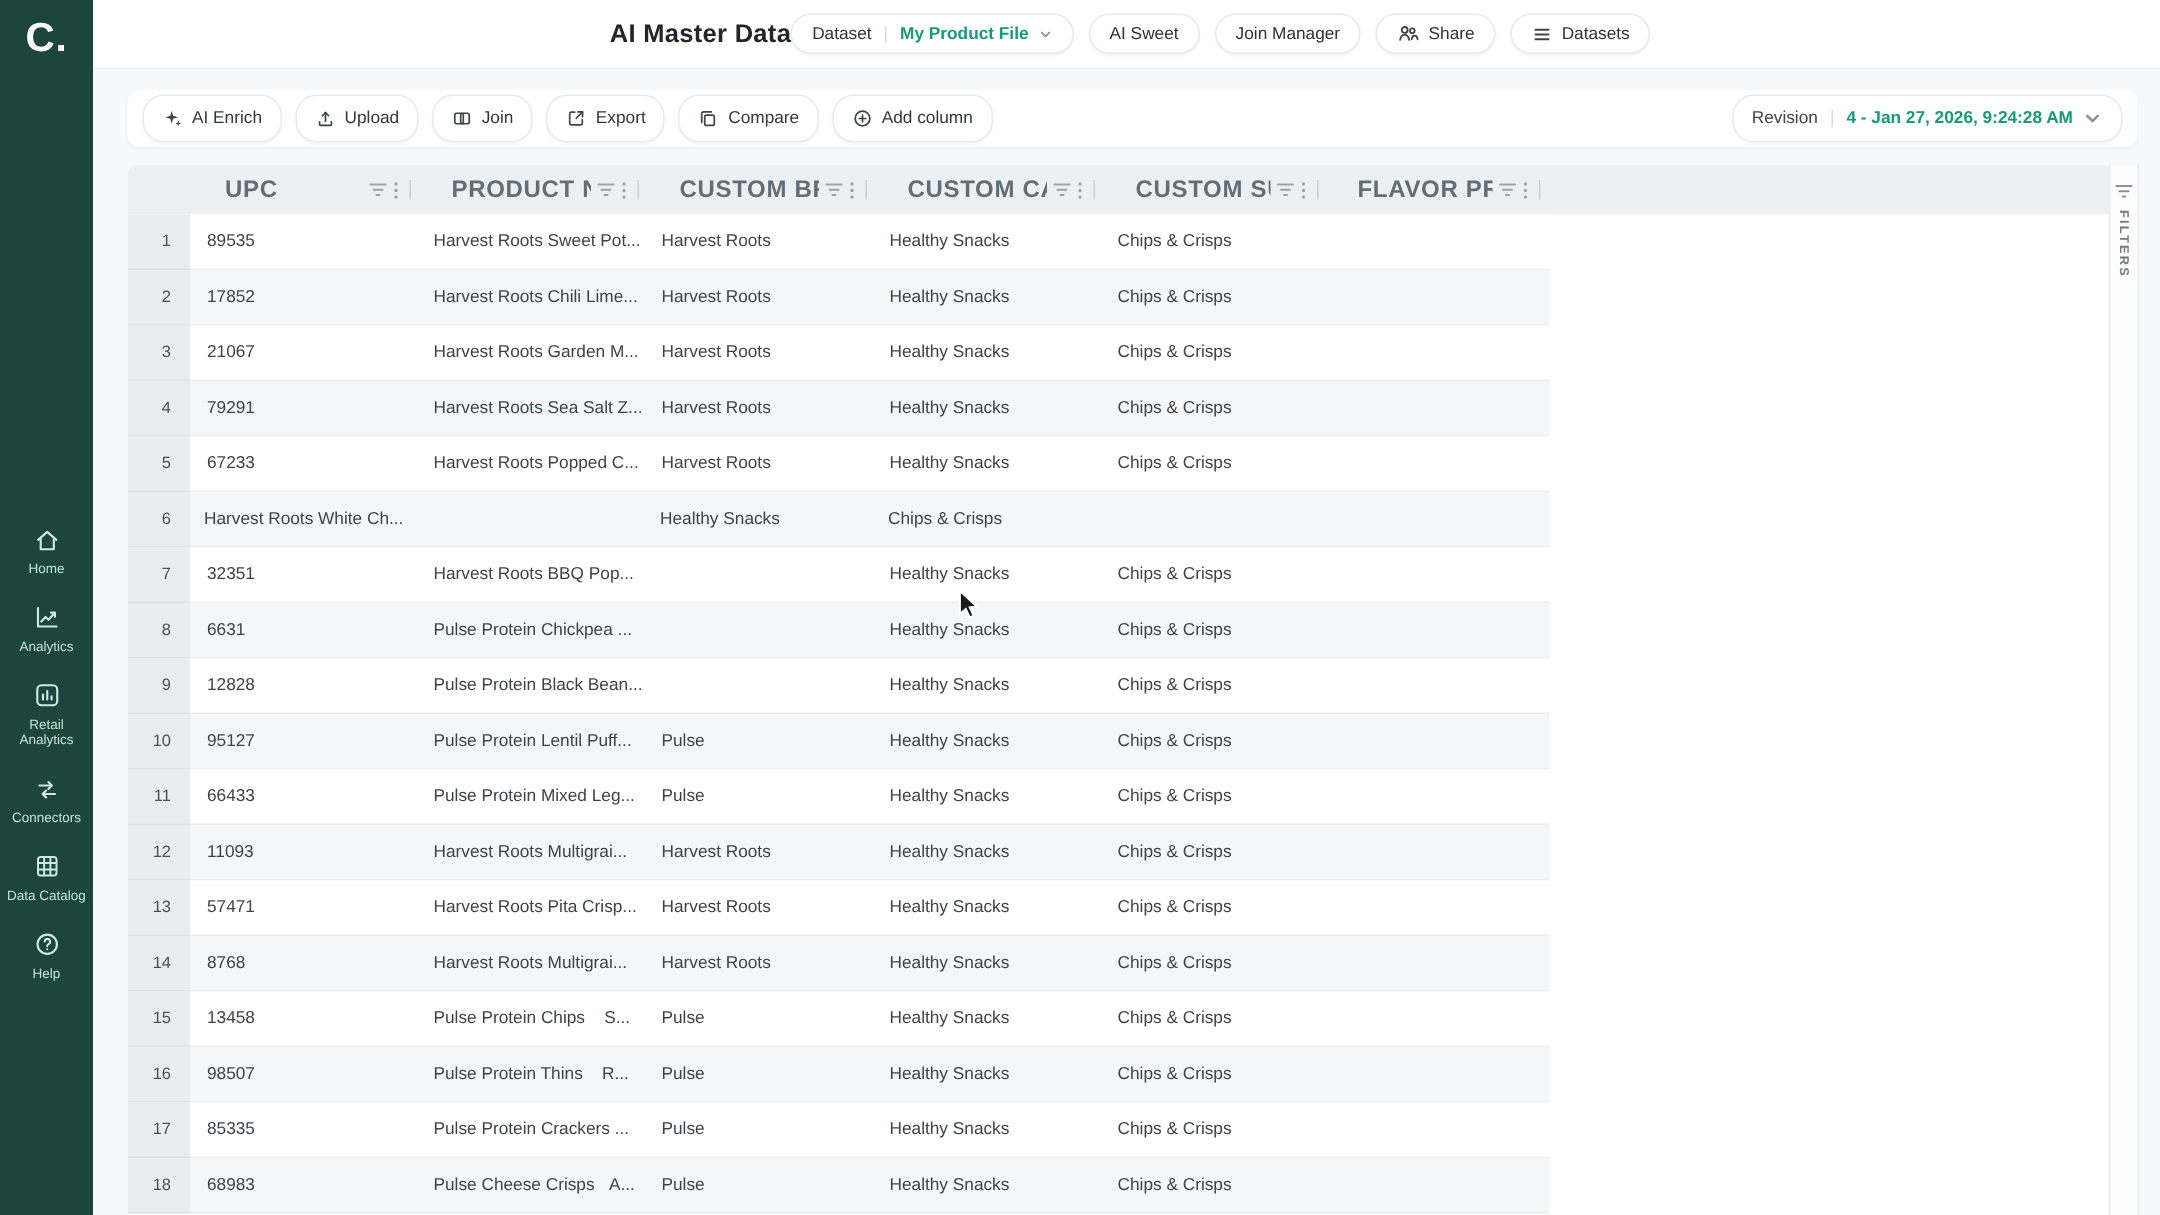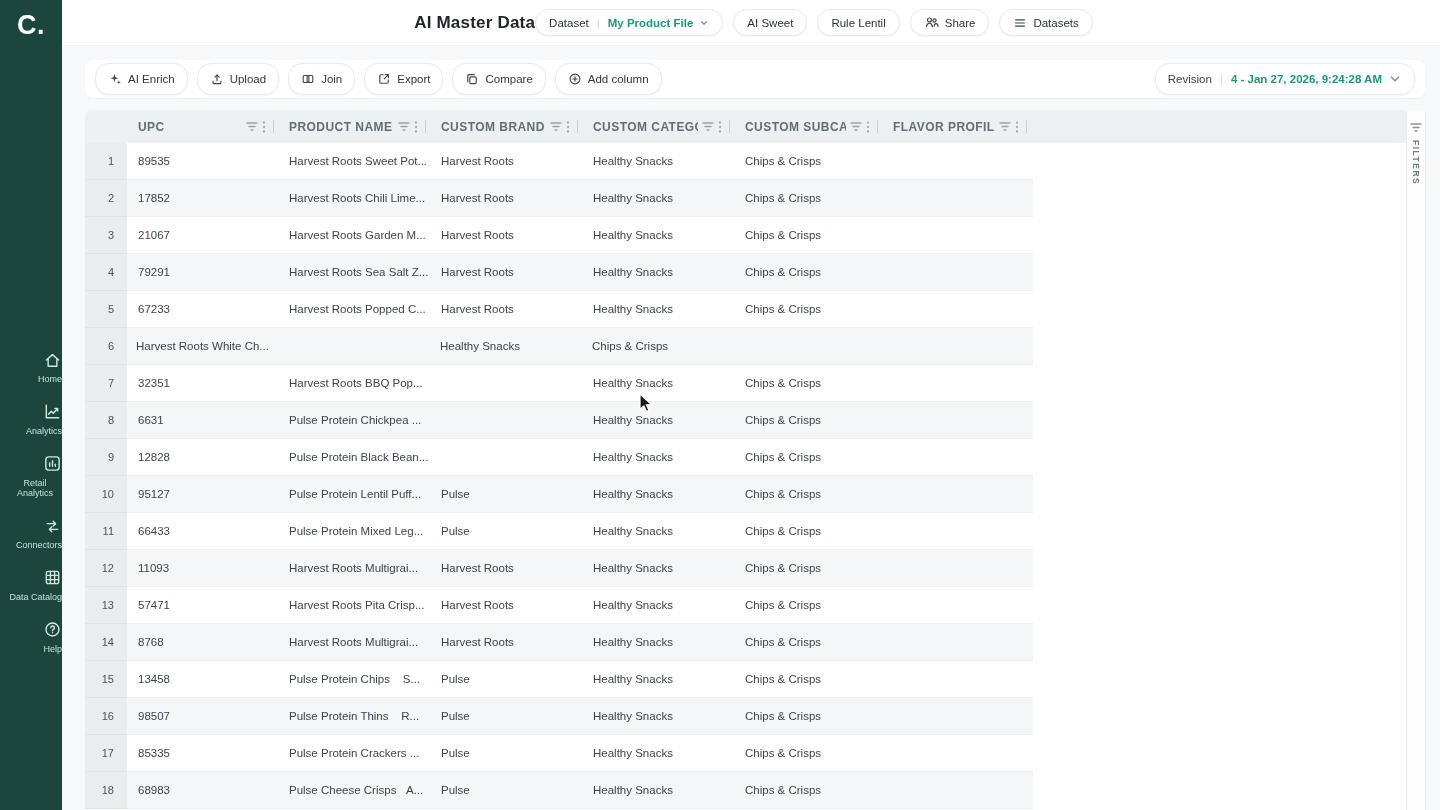--- a/index.html
+++ b/index.html
@@ -4,21 +4,21 @@
 <style>
   * { margin:0; padding:0; box-sizing:border-box; }
   html,body { width:1440px; height:810px; overflow:hidden; }
   body { font-family:"Liberation Sans", sans-serif; background:#f7f8f9; position:relative; }
 
   
   .sidebar { position:absolute; left:0; top:0; width:62px; height:810px; background:#1c453e; z-index:5; }
   .logo { position:absolute; top:10px; left:0; width:62px; text-align:center; color:#ffffff;
           font-size:27px; font-weight:700; letter-spacing:.5px; }
   .nav { position:absolute; top:350px; left:0; width:62px; display:flex; flex-direction:column; gap:17px; }
-  .nav-item { display:flex; flex-direction:column; align-items:flex-end; gap:4px; cursor:pointer; }
+  .nav-item { display:flex; flex-direction:column; align-items:center; gap:4px; cursor:pointer; }
   .nav-icon { width:20px; height:20px; color:#cfe9dd; display:flex; align-items:center; justify-content:center; }
   .nav-icon svg { width:19px; height:19px; }
   .nav-label { font-size:9px; color:#c2e5d4; text-align:center; line-height:1.2; max-width:54px; }
 
   
   .topbar { position:absolute; left:62px; top:0; width:1378px; height:46px; background:#ffffff;
             border-bottom:1px solid #f0f1f2; display:flex; align-items:center; justify-content:center;
             padding:0 6px 0 13px; z-index:4; }
   .page-title { font-size:17px; font-weight:700; color:#20262b; letter-spacing:.2px; }
   .topbar-right { display:flex; align-items:center; gap:10px; padding-right:2px; }
@@ -44,22 +44,22 @@
   .rev-label { color:#3a444b; }
   .rev-value { color:#169a78; font-weight:600; }
 
   
   .table-card { position:absolute; left:23px; top:64px; width:1323px; height:700px; background:#fff;
                 border-radius:6px 6px 0 0; overflow:hidden; }
   .thead { display:flex; height:33px; background:#edf0f2; }
   .hgutter { width:42px; flex:0 0 auto; }
   .hcell { display:flex; align-items:center; height:33px; padding:0 6px 0 9px; flex:0 0 auto; }
   .hcell.first { padding-left:11px; }
-  .hlabel { flex:1 1 auto; font-size:12px; font-weight:600; color:#626d76; letter-spacing:.45px;
-            white-space:nowrap; overflow:hidden; }
+  .hlabel { flex:1 1 auto; font-size:16px; font-weight:600; color:#626d76; letter-spacing:.45px;
+            white-space:nowrap; overflow:hidden;margin-left:12px; }
   .hic { display:flex; align-items:center; margin-left:4px; cursor:pointer; }
   .hdiv { width:1px; height:13px; background:#c9cfd4; margin-left:7px; }
   .hfill { flex:1 1 auto; }
   .c0{width:153px}.c1{width:152px}.c2{width:152px}.c3{width:152px}.c4{width:148px}.c5{width:149px}
 
   .tbody { display:flex; flex-direction:column; }
   .trow { display:flex; height:37px; flex:0 0 auto; }
   .cell { display:flex; align-items:center; font-size:11.5px; color:#3b444b; white-space:nowrap; overflow:hidden; }
   .num { width:42px; flex:0 0 auto; justify-content:flex-end; padding-right:13px; font-size:11px;
          color:#49525a; background:#e9edf0; border-bottom:1px solid #dee3e6; }
@@ -152,21 +152,21 @@
   <div class="topbar-right">
     <div class="pill">
       <span>Dataset</span>
       <span class="ds-sep">|</span>
       <span class="ds-value">My Product File</span>
       <svg class="chev" viewBox="0 0 12 12" fill="none" stroke-width="1.5" stroke-linecap="round" stroke-linejoin="round" stroke="#8a9299">
           <path d="M3 4.5 6 7.5 9 4.5"></path>
         </svg>
     </div>
     <button class="pill">AI Sweet</button>
-    <button class="pill">Rule Lentil</button>
+    <button class="pill">Join Manager</button>
     <button class="pill">
       <svg width="15" height="15" viewBox="0 0 16 16" fill="none" stroke="#3c454c" stroke-width="1.3" stroke-linecap="round">
           <circle cx="5.8" cy="5.3" r="2.1"></circle>
           <path d="M2.6 12.4c.3-2.2 1.6-3.6 3.2-3.6s2.9 1.4 3.2 3.6"></path>
           <circle cx="11.2" cy="5.9" r="1.7"></circle>
           <path d="M10.8 11.9c.2-1.6 1.1-2.6 2.1-2.6s1.9 1 2.1 2.6"></path>
         </svg>
       <span>Share</span>
     </button>
     <button class="pill">

